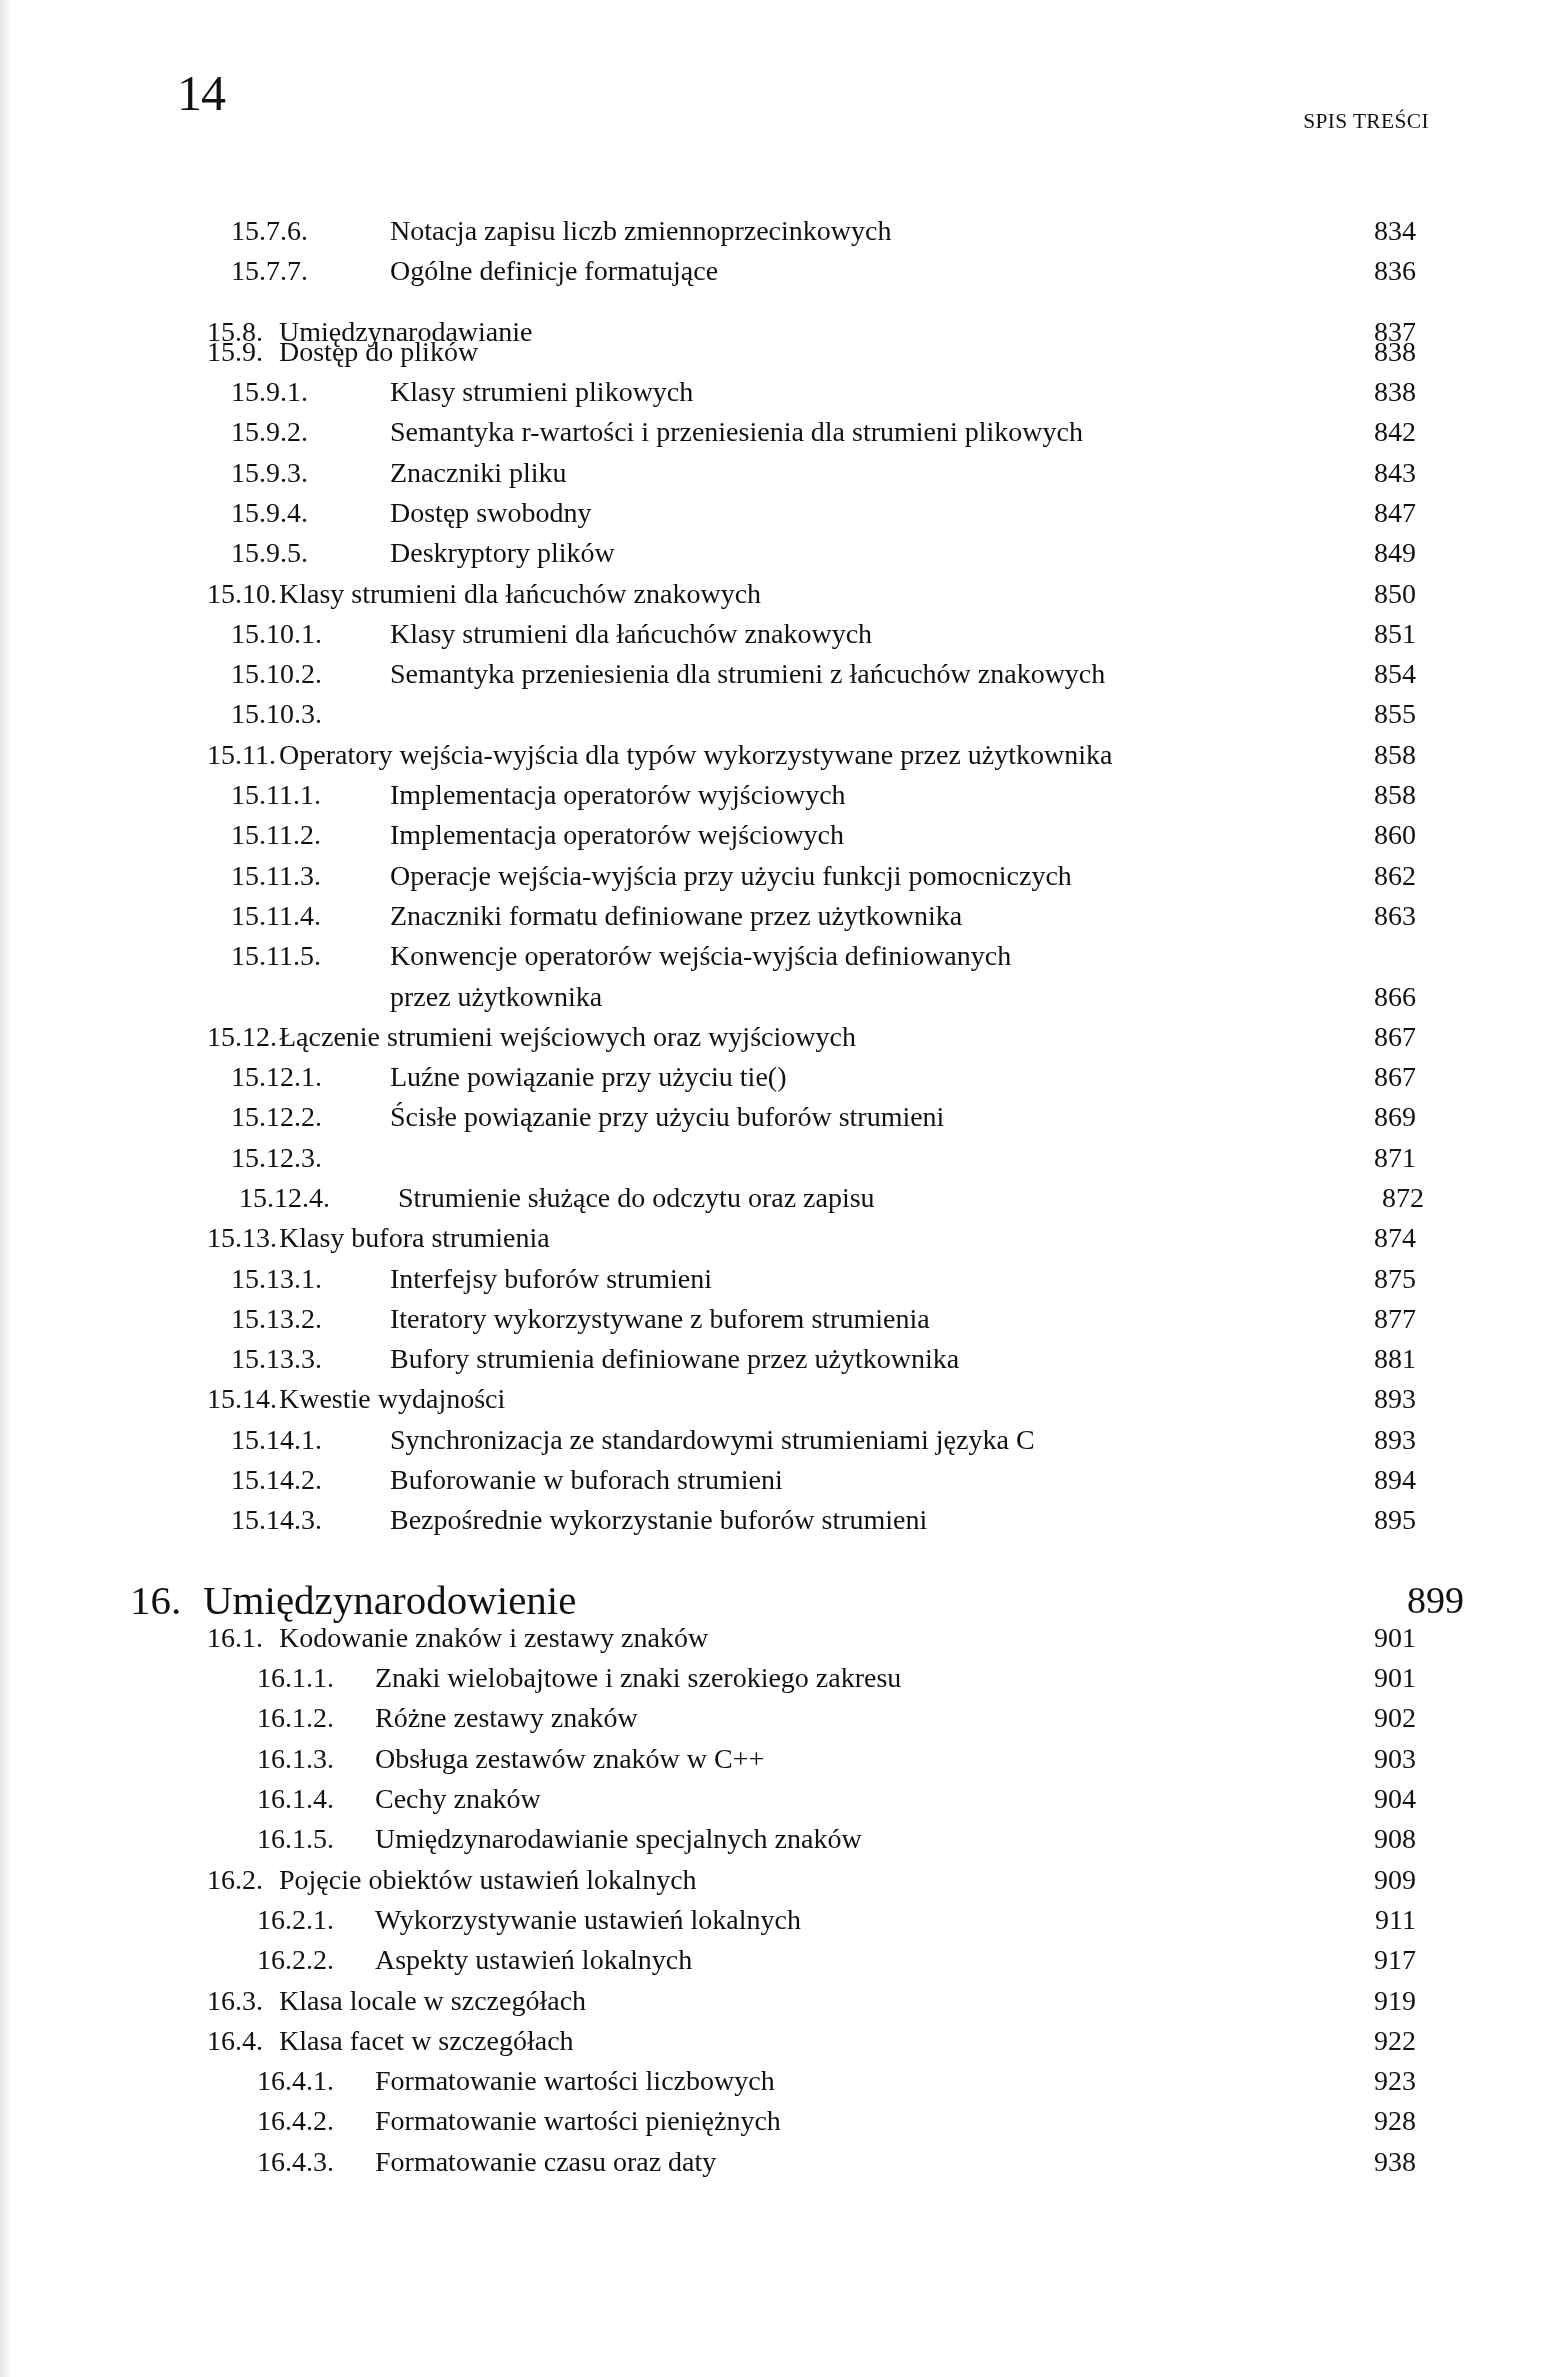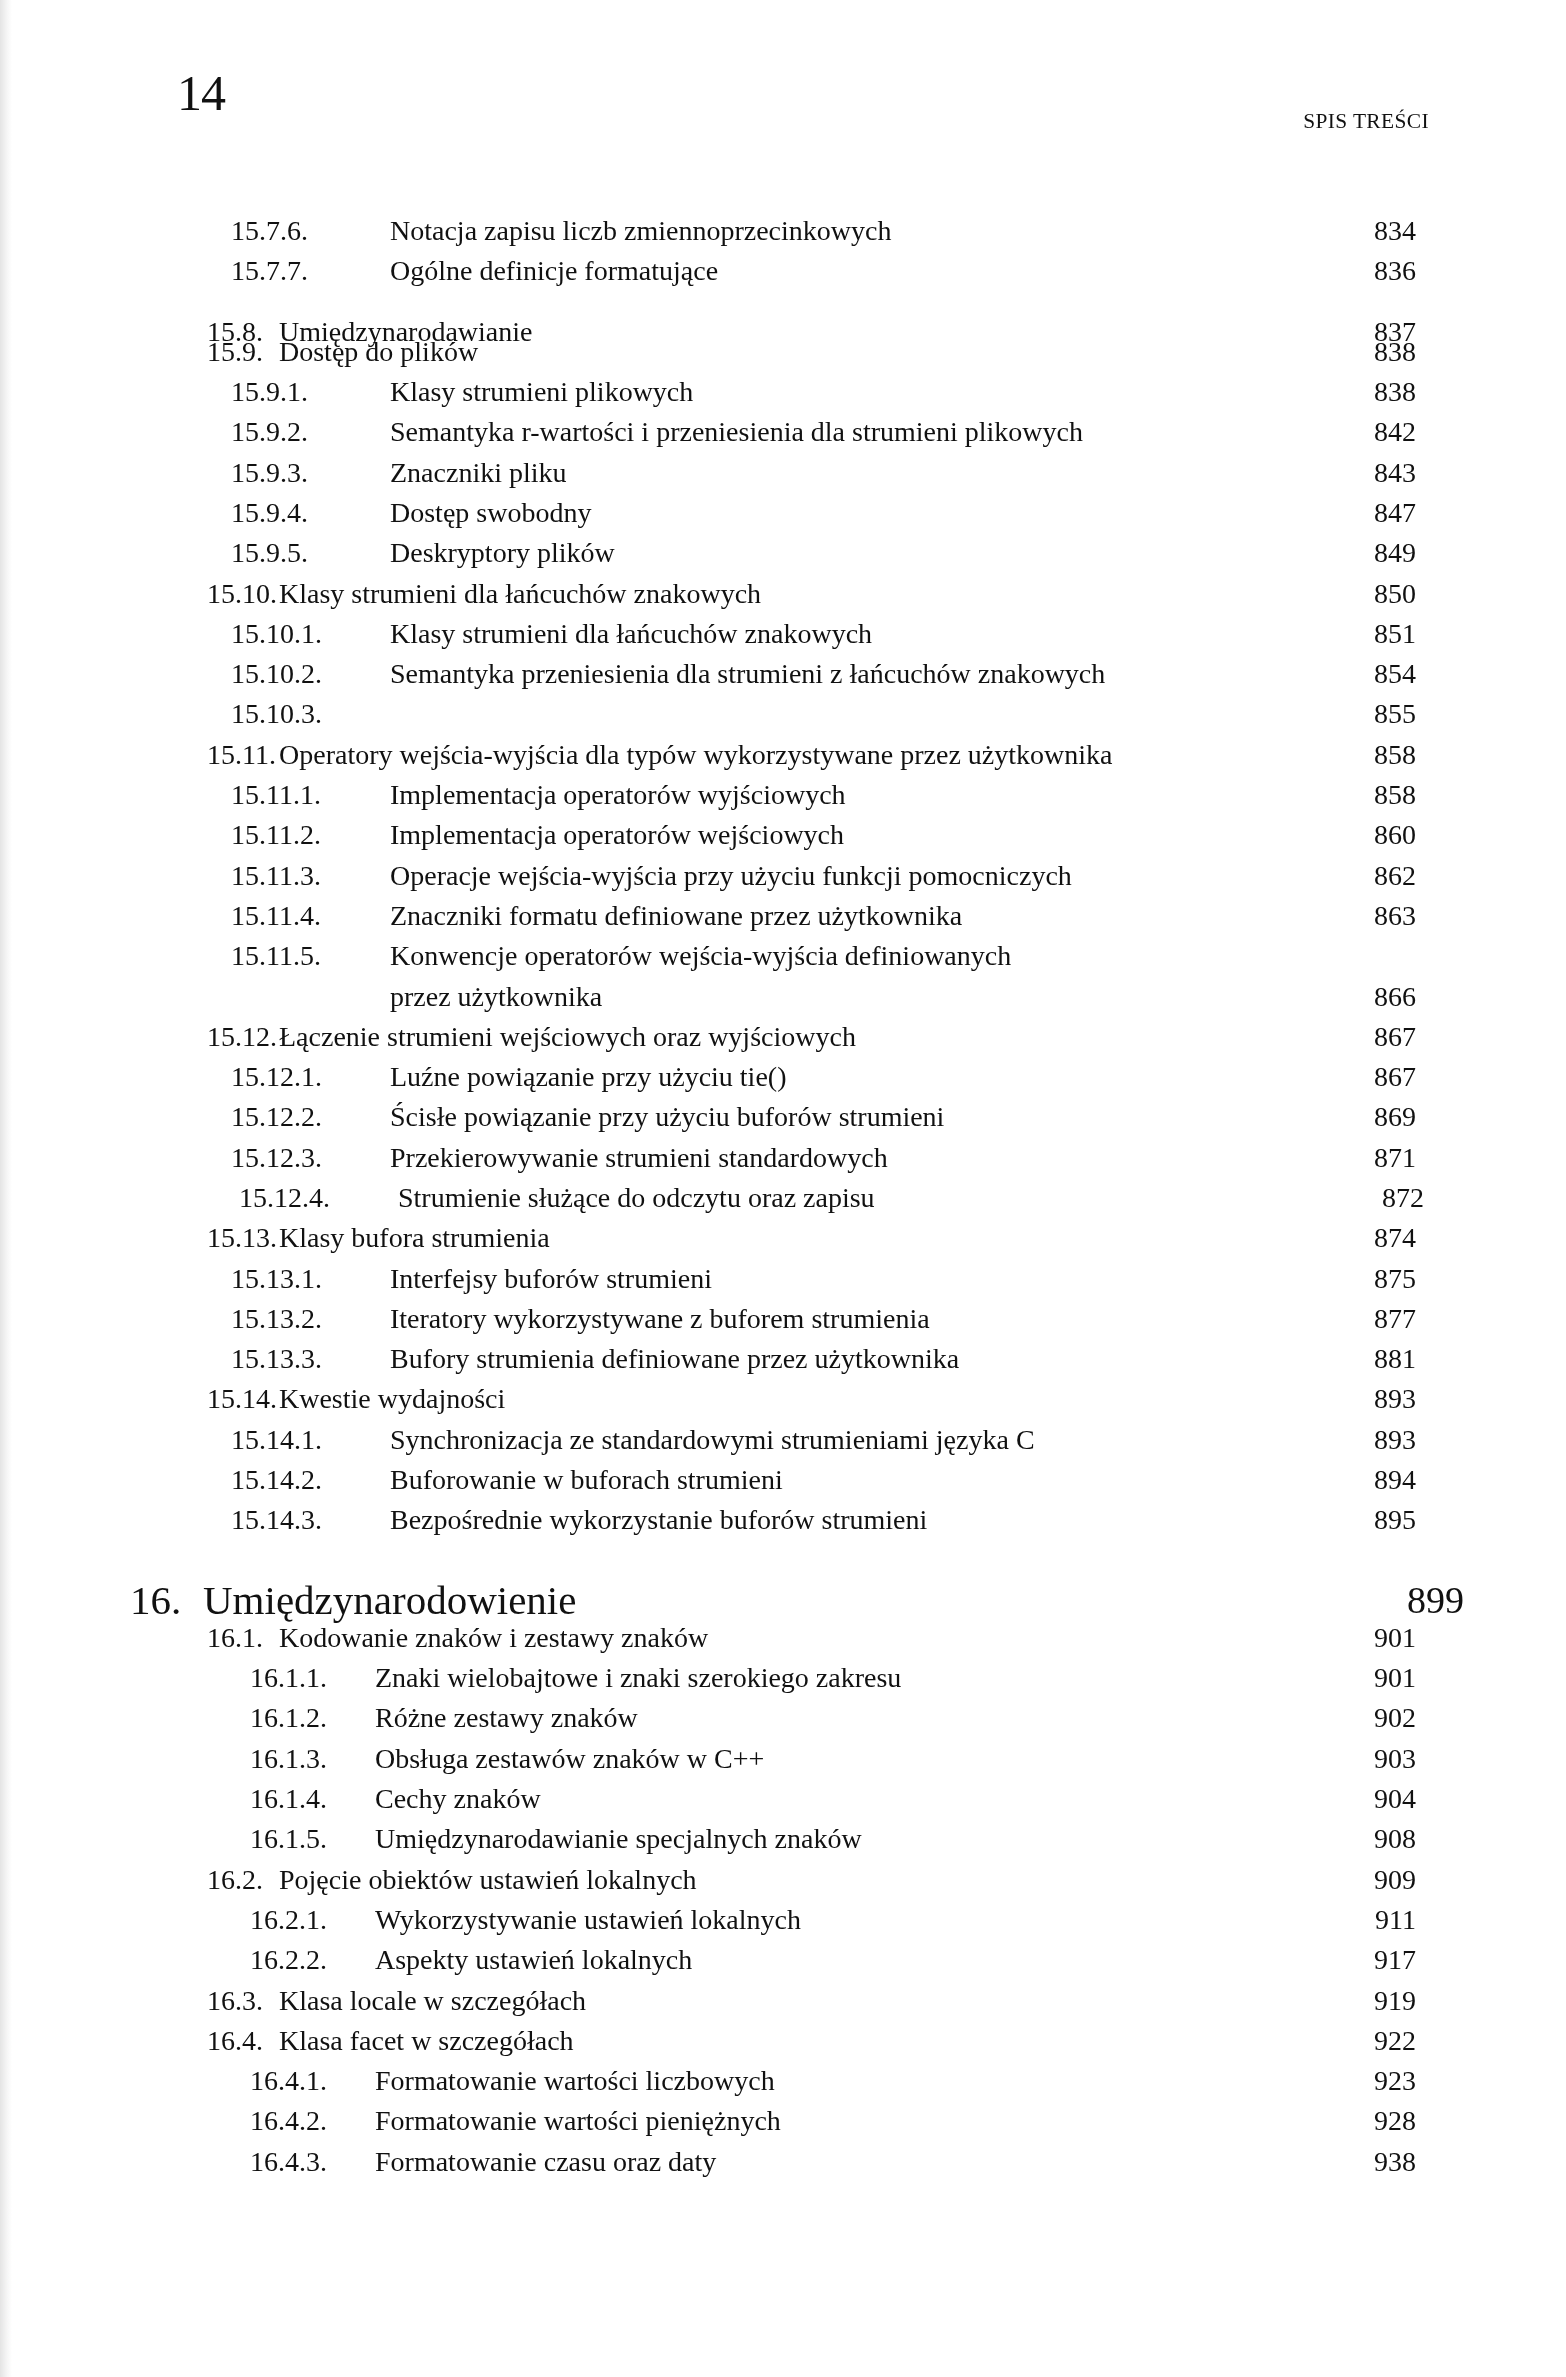--- a/index.html
+++ b/index.html
@@ -31,21 +31,21 @@
   .row.l2 .title { left: 279px; }
   .row.l3 .num { left: 231px; }
   .row.l3 .title { left: 390px; }
   .row.cont .title { left: 390px; }
   .row.ch { font-size: 41px; height: 51px; line-height: 51px; }
   .row.ch .num { left: 130px; }
   .row.ch .title { left: 203px; }
   .row.ch .pg { font-size: 38px; }
   .row.l2b .num { left: 207px; }
   .row.l2b .title { left: 279px; }
-  .row.l3b .num { left: 250px; }
+  .row.l3b .num { left: 257px; }
   .row.l3b .title { left: 375px; }
 </style>
 </head>
 <body>
 
 <div class="scan-edge"></div>
 
 <div class="page-num">14</div>
 <div class="running-head">SPIS TREŚCI</div>
 
@@ -159,21 +159,20 @@
       <span class="title">Luźne powiązanie przy użyciu tie()</span>
       <span class="pg">867</span>
     </div>
     <div class="row l3" style="top: 1097px;">
       <span class="num">15.12.2.</span>
       <span class="title">Ścisłe powiązanie przy użyciu buforów strumieni</span>
       <span class="pg">869</span>
     </div>
     <div class="row l3" style="top: 1138px;">
       <span class="num">15.12.3.</span>
-      <span class="title">Przekierowywanie strumieni standardowych</span>
       <span class="pg">871</span>
     </div>
     <div class="row l3" style="top: 1178px; margin-left: 8px;">
       <span class="num">15.12.4.</span>
       <span class="title">Strumienie służące do odczytu oraz zapisu</span>
       <span class="pg">872</span>
     </div>
     <div class="row l2" style="top: 1218px;">
       <span class="num">15.13.</span>
       <span class="title">Klasy bufora strumienia</span>

